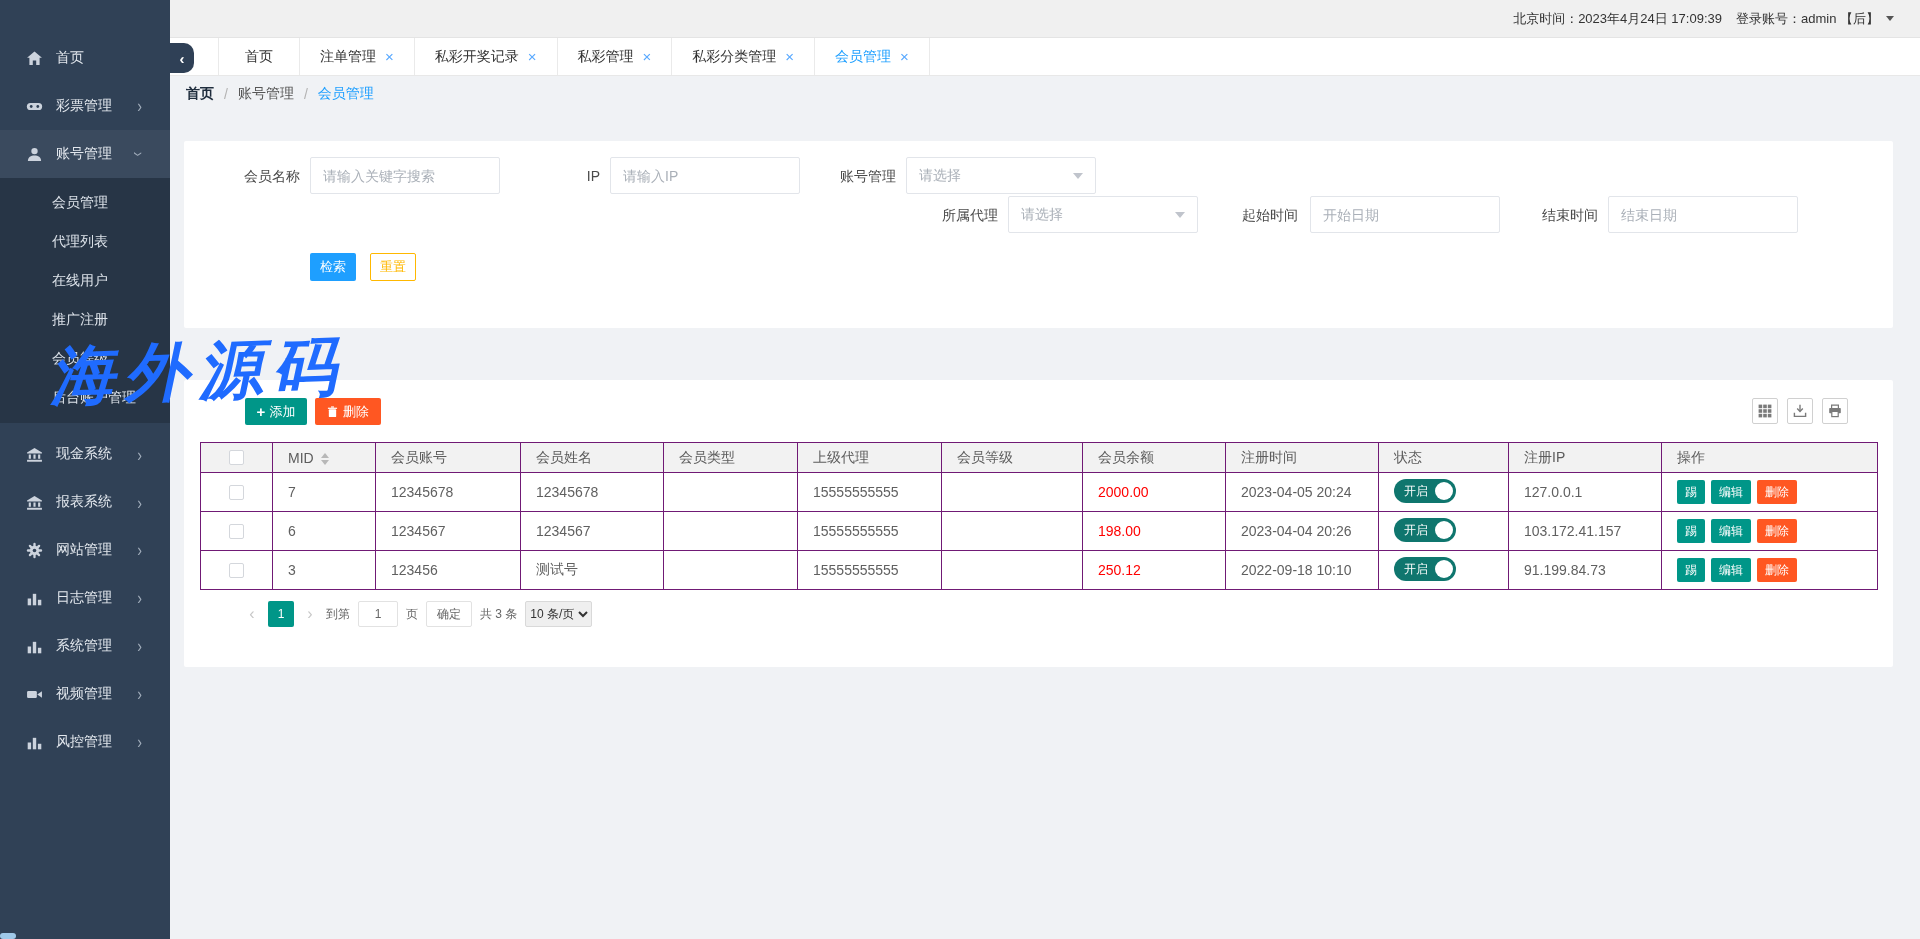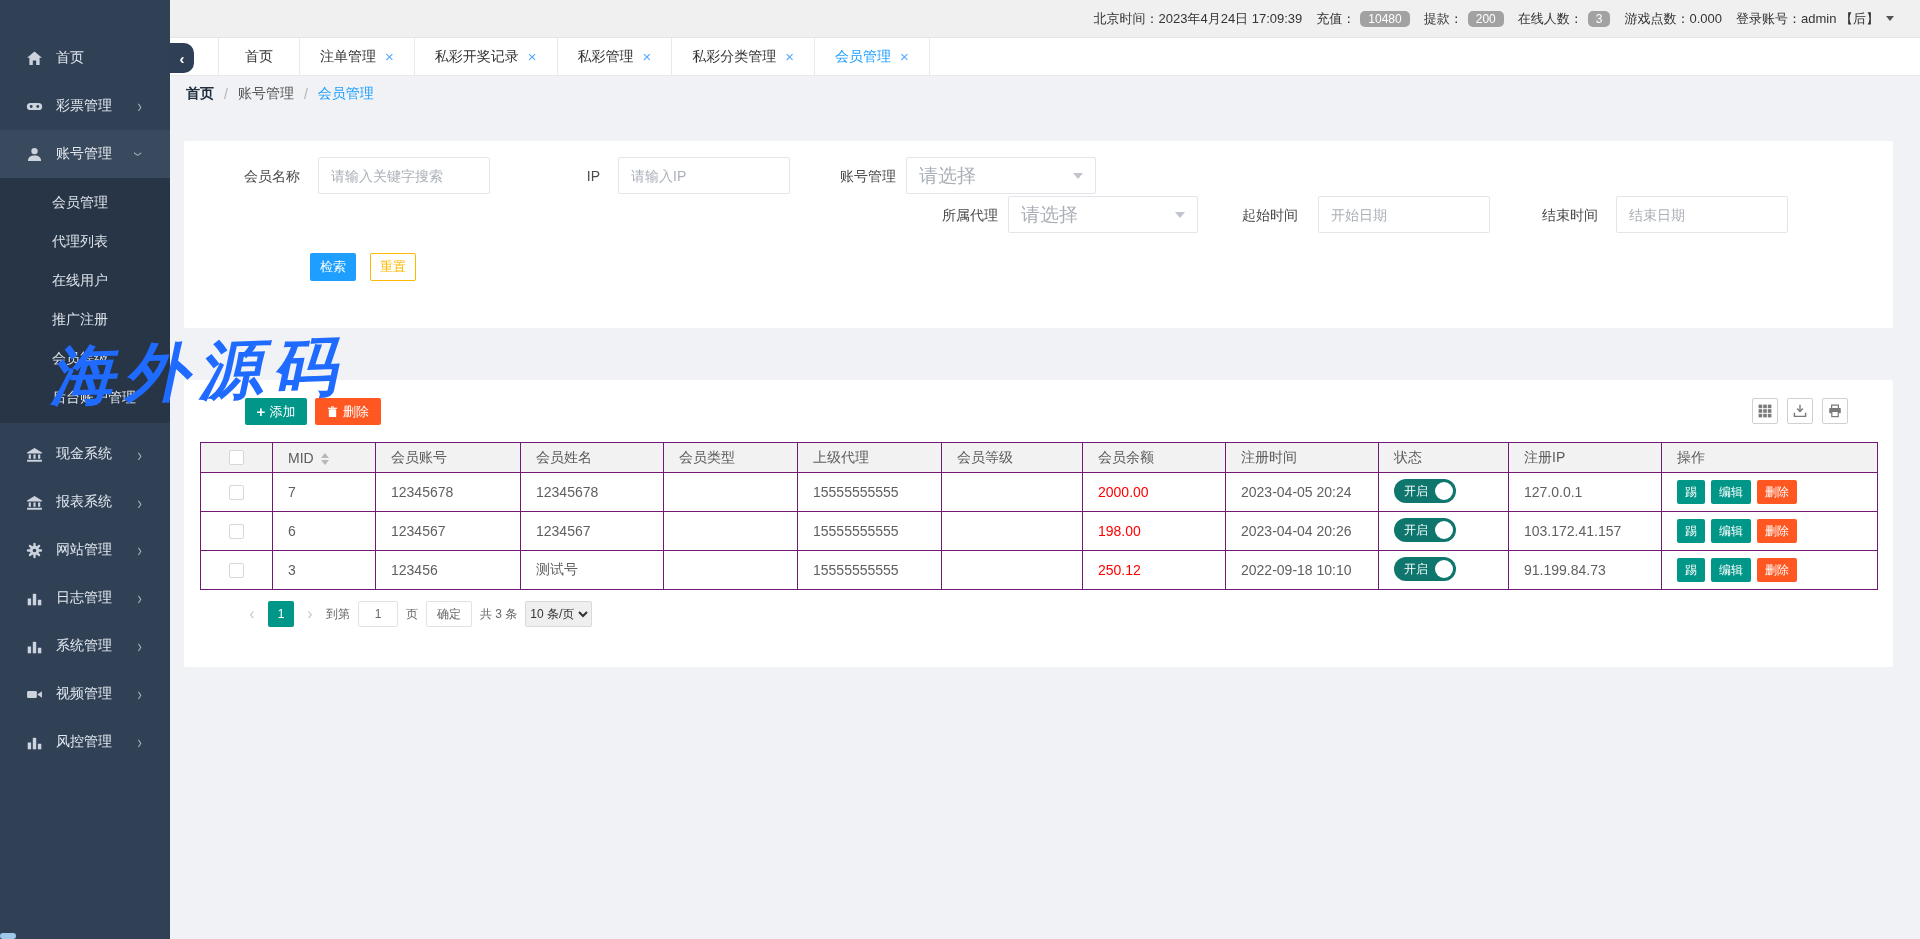--- a/index.html
+++ b/index.html
@@ -40,24 +40,24 @@
   .bc-item.last { color:#1E9FFF; }
   .bc-sep { margin:0 10px; color:#b3b3b3; }
 
   
   .card { position:absolute; background:#fff; border-radius:2px; }
   .card-search { left:184px; top:141px; width:1709px; height:187px; }
   .card-table { left:184px; top:380px; width:1709px; height:287px; }
 
   
   .f-label { position:absolute; font-size:14px; color:#4a4a4a; text-align:right; line-height:18px; }
-  .f-input { position:absolute; width:172px; height:37px; border:1px solid #e2e5ea; border-radius:2px; padding:0 12px; font-size:14px; color:#333; font-family:inherit; outline:none;margin-left:8px; }
+  .f-input { position:absolute; width:190px; height:37px; border:1px solid #e2e5ea; border-radius:2px; padding:0 12px; font-size:14px; color:#333; font-family:inherit; outline:none; }
   .f-input::placeholder { color:#aab0b8; }
   .f-select { position:absolute; width:190px; height:37px; border:1px solid #e2e5ea; border-radius:2px; padding:0 12px; display:flex; align-items:center; cursor:pointer; background:#fff; }
-  .sel-text { font-size:19px; color:#aab0b8; flex:1; }
+  .sel-text { font-size:14px; color:#aab0b8; flex:1; }
   .caret { width:0; height:0; border-left:5px solid transparent; border-right:5px solid transparent; border-top:6px solid #c0c4cc; }
   .btn-search { position:absolute; width:46px; height:28px; background:#1E9FFF; color:#fff; border:none; border-radius:2px; font-size:13px; cursor:pointer; font-family:inherit; }
   .btn-reset { position:absolute; width:46px; height:28px; background:#fff; color:#FFB800; border:1px solid #FFB800; border-radius:2px; font-size:13px; cursor:pointer; font-family:inherit; }
 
   
   .btn-add { position:absolute; left:61px; top:18px; width:62px; height:27px; background:#009688; color:#fff; border:none; border-radius:2px; font-size:13px; cursor:pointer; display:flex; align-items:center; justify-content:center; gap:4px; font-family:inherit; }
   .btn-add .plus { font-size:15px; font-weight:bold; line-height:1; }
   .btn-del { position:absolute; left:131px; top:18px; width:66px; height:27px; background:#FF5722; color:#fff; border:none; border-radius:2px; font-size:13px; cursor:pointer; display:flex; align-items:center; justify-content:center; gap:5px; font-family:inherit; }
   .tool-icons { position:absolute; right:45px; top:18px; display:flex; gap:9px; }
   .tool-btn { width:26px; height:26px; border:1px solid #d0d0d0; border-radius:2px; background:#fff; display:flex; align-items:center; justify-content:center; cursor:pointer; }
@@ -223,38 +223,20 @@
           <span class="arrow">›</span>
         </div>
       </div>
   </div>
 
   <div class="topbar">
     <span class="tb-item">
       <span>北京时间：</span>
       <span>2023年4月24日 17:09:39</span>
     </span>
-    <span id="tb-stats" style="display:flex">
-        <span class="tb-item">
-          <span>充值：</span>
-          <span class="badge">10480</span>
-        </span>
-        <span class="tb-item">
-          <span>提款：</span>
-          <span class="badge">200</span>
-        </span>
-        <span class="tb-item">
-          <span>在线人数：</span>
-          <span class="badge">3</span>
-        </span>
-        <span class="tb-item">
-          <span>游戏点数：</span>
-          <span>0.000</span>
-        </span>
-      </span>
     <span class="tb-item">
       <span>登录账号：</span>
       <span>admin 【后】</span>
       <span class="tb-caret"></span>
     </span>
   </div>
 
   <div class="tabbar">
     <div class="collapse-btn">‹</div>
     <div class="tabs" id="tabs">

